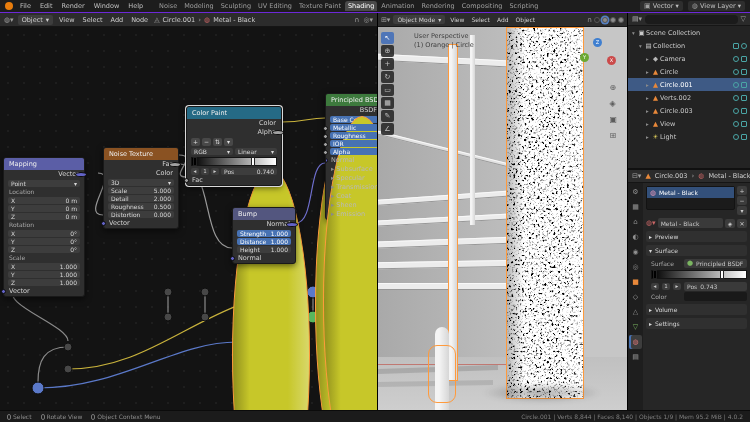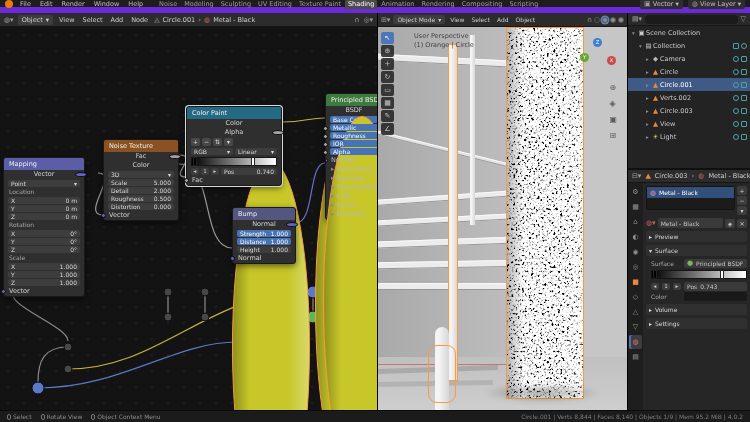--- a/index.html
+++ b/index.html
@@ -1,21 +1,21 @@
 <!DOCTYPE html>
 <html><head>
 <meta charset="utf-8">
 <style>
 *{margin:0;padding:0;box-sizing:border-box}
 html,body{width:750px;height:422px;overflow:hidden;background:#0d0d0d}
 body{font-family:"DejaVu Sans",sans-serif;color:#c8c8c8;-webkit-font-smoothing:antialiased}
 .app{position:relative;width:750px;height:422px;background:#161616}
 
 
-.topbar{position:absolute;left:0;top:0;width:750px;height:13px;background:#1d1d1d;display:flex;align-items:center;gap:5px;padding:0 5px;font-size:6.5px;color:#c0c0c0;z-index:30;border-bottom:6px solid #6d28d9}
+.topbar{position:absolute;left:0;top:0;width:750px;height:13px;background:#1d1d1d;display:flex;align-items:center;gap:5px;padding:0 5px;font-size:6.5px;color:#c0c0c0;z-index:30;border-bottom:1px solid #6d28d9}
 .logo{width:8px;height:8px;border-radius:50%;background:#e87d0d;flex:none}
 .mi{padding:0 2px;white-space:nowrap}
 .ws{display:flex;gap:1px;margin-left:6px}
 .ws span{padding:1px 3px;border-radius:3px 3px 0 0;white-space:nowrap;color:#9f9f9f}
 .ws span.active{background:#4a4a4a;color:#fff}
 .tb-right{margin-left:auto;display:flex;gap:5px;align-items:center;white-space:nowrap}
 .tb-right .fld2{background:#2e2e2e;border-radius:2px;padding:1px 4px}
 
 
 .rhdr{height:14px;background:#2c2c2c;display:flex;align-items:center;gap:4px;padding:0 4px;font-size:6.5px;color:#cfcfcf;border-bottom:1px solid #151515;white-space:nowrap}
@@ -25,21 +25,21 @@
 
 
 .shader{position:absolute;left:0;top:13px;width:378px;height:397px;border-right:1px solid #000}
 .ncanvas{position:absolute;left:0;top:14px;right:0;bottom:0;background:#131313;background-image:radial-gradient(#1e1e1e 1px,transparent 1px);background-size:16px 16px;overflow:hidden}
 .wires{position:absolute;left:0;top:0;pointer-events:none}
 .node{position:absolute;background:#2f2f2f;border:1px solid #191919;border-radius:3px;box-shadow:0 2px 6px rgba(0,0,0,.55);font-size:6.5px;color:#d2d2d2;z-index:2}
 .node.sel{box-shadow:0 0 0 1px #dadada,0 2px 6px rgba(0,0,0,.55)}
 .hd{height:12px;line-height:12px;padding:0 5px;border-radius:2px 2px 0 0;color:#efefef;font-size:6.5px;overflow:hidden;white-space:nowrap}
 .hd-map{background:#5b5ea6}.hd-tex{background:#8a5222}.hd-ramp{background:#256a85}.hd-bump{background:#53567f}.hd-bsdf{background:#3d7a3d}
 .r{position:relative;height:9px;line-height:9px;padding:0 5px;white-space:nowrap}
-.r.out{text-align:center}
+.r.out{text-align:right}
 .lblr{height:8px;line-height:8px;padding:0 5px;color:#a8a8a8;font-size:6px}
 .fldn{position:relative;background:#3d3d3d;border-radius:2px;margin:1px 4px;height:7px;line-height:7px;padding:0 3px;display:flex;justify-content:space-between;font-size:6px;color:#d8d8d8}
 .fldn.blue{background:#4772b3;color:#fff}
 .prow{position:relative;height:9px;line-height:9px;padding:0 5px;color:#b8b8b8;white-space:nowrap;overflow:hidden}
 .prow .car{color:#8a8a8a;margin-right:2px}
 .sk{position:absolute;width:5px;height:5px;border-radius:50%;border:1px solid #0c0c0c;top:2px}
 .sk.l{left:-3px}.sk.r{right:-3px}
 .sk.vec{background:#6363c7}.sk.col{background:#c7c729}.sk.fv{background:#a1a1a1}
 .rampbtns{display:flex;gap:2px;padding:1px 4px;align-items:center}
 .rb{width:9px;height:8px;background:#484848;border-radius:2px;text-align:center;line-height:8px;font-size:6px;color:#ddd}
@@ -239,21 +239,21 @@
             <span>Y</span>
             <span>1.000</span>
           </div>
         <div class="fldn">
             <span>Z</span>
             <span>1.000</span>
           </div>
         <div class="r"><span class="sk l vec"></span><span>Vector</span></div>
       </div>
 
-      <div class="node" style="left:103px;top:112px;width:76px">
+      <div class="node" style="left:103px;top:120px;width:76px">
         <div class="hd hd-tex">Noise Texture</div>
         <div class="r out"><span>Fac</span><span class="sk r fv"></span></div>
         <div class="r out"><span>Color</span><span class="sk r col"></span></div>
         <div class="fldn">
             <span>3D</span>
             <span>▾</span>
           </div>
         <div class="fldn">
             <span>Scale</span>
             <span>5.000</span>

